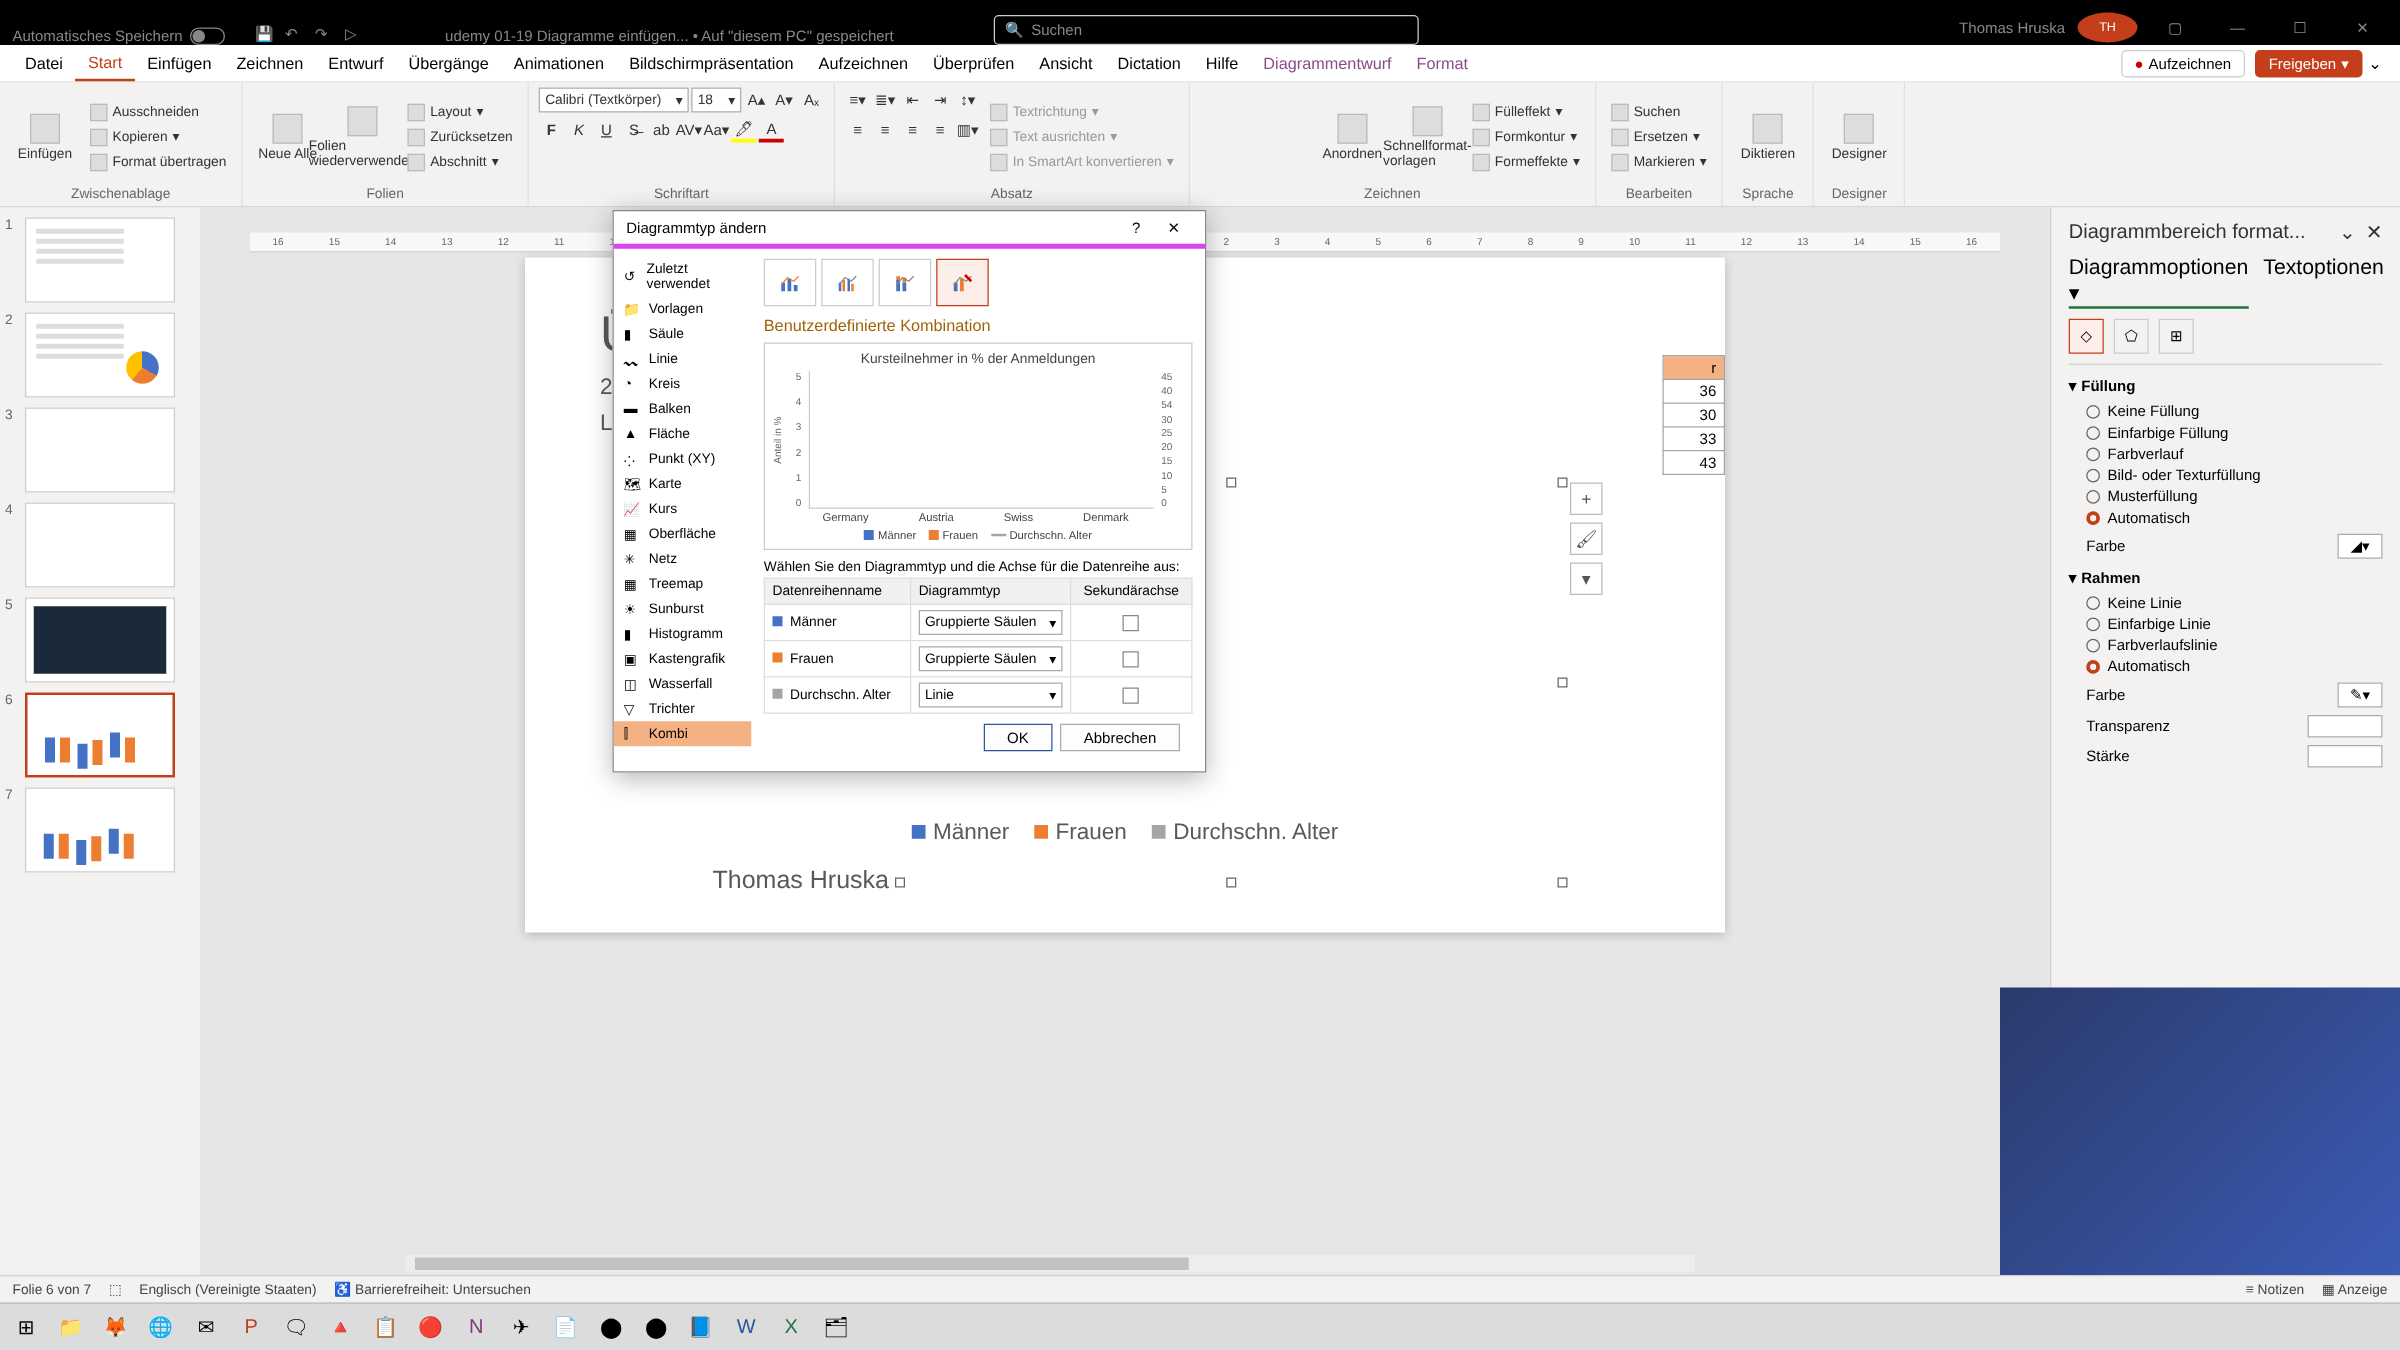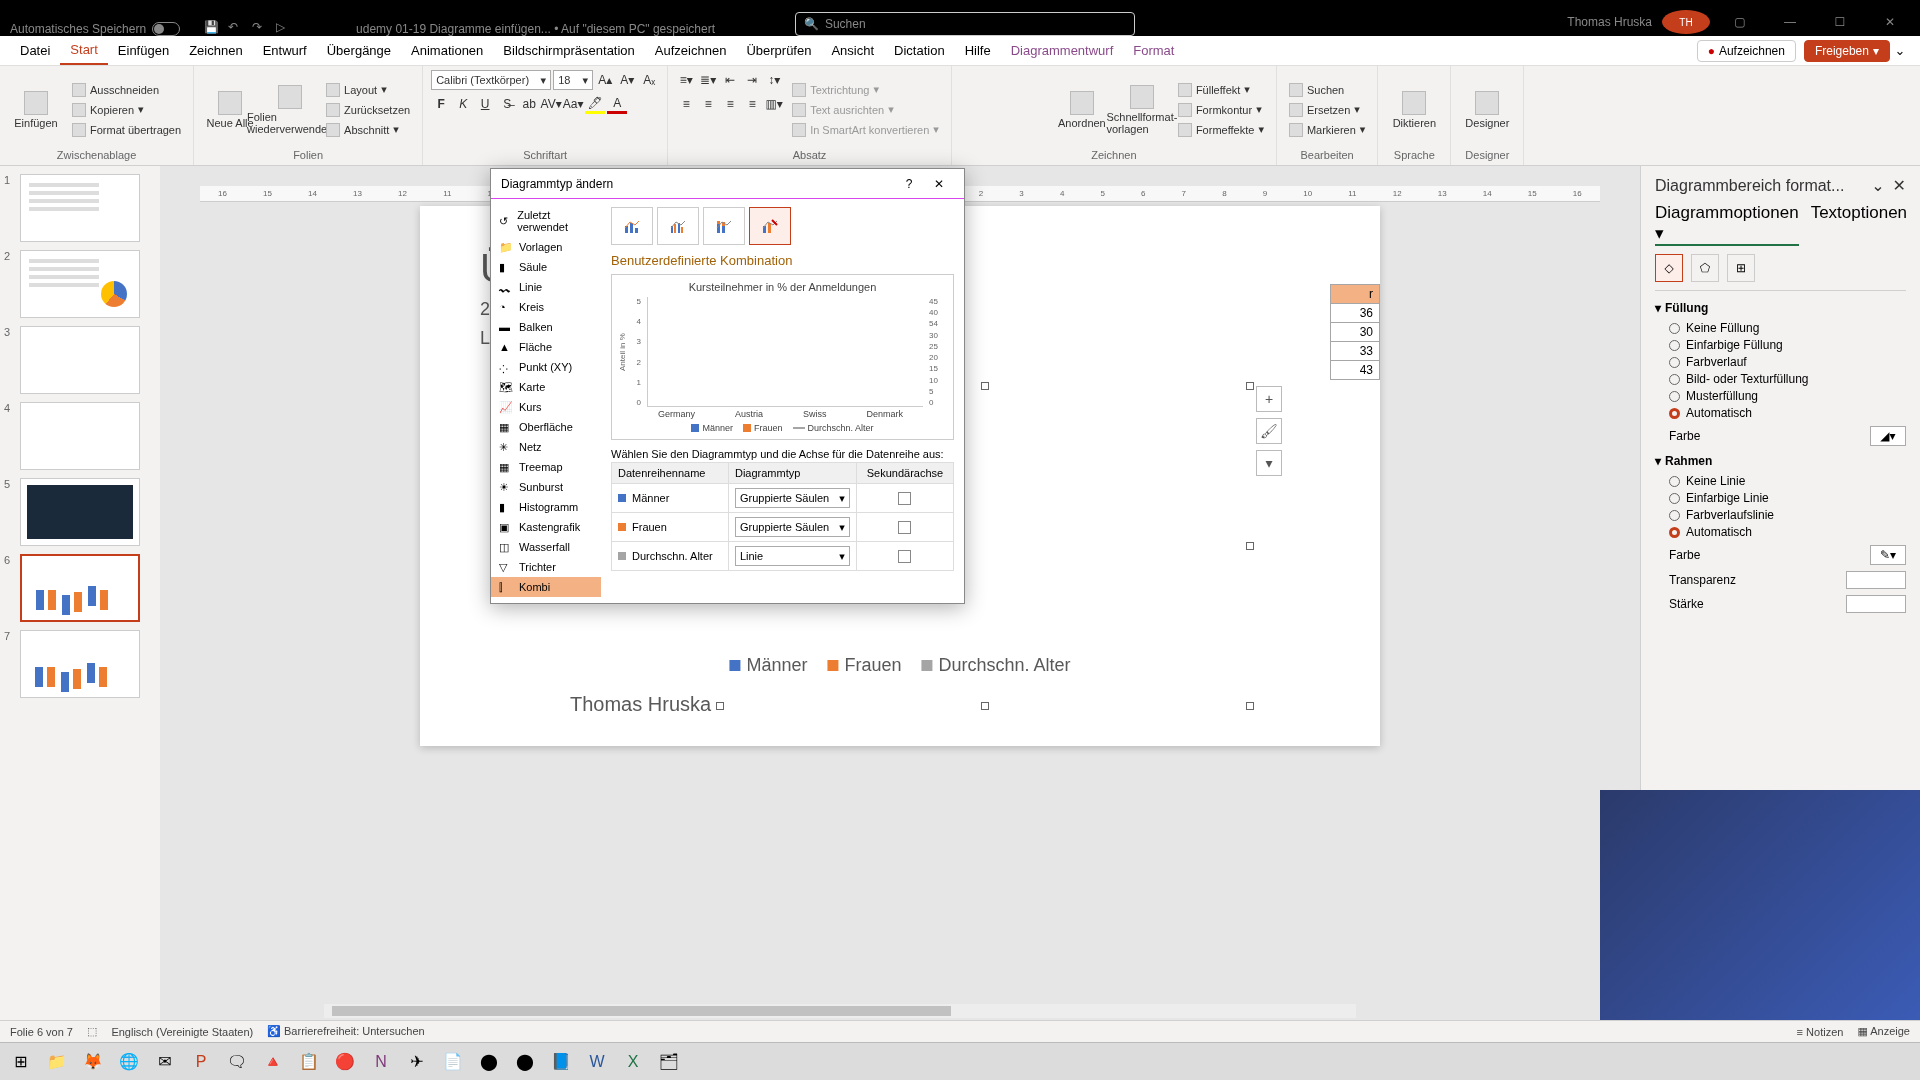--- a/index.html
+++ b/index.html
@@ -69,21 +69,21 @@
 .formatpane .section-h { font-weight: bold; margin: 8px 0 6px; display: flex; align-items: center; gap: 4px; cursor:pointer; }
 .formatpane .radio-row { display: flex; align-items: center; gap: 6px; margin: 3px 0 3px 14px; }
 .formatpane .radio { width: 11px; height: 11px; border: 1px solid #666; border-radius: 50%; display:inline-block; }
 .formatpane .radio.sel { border: 3px solid #c43e1c; width: 11px; height: 11px; }
 .formatpane .colorrow { display:flex; justify-content:space-between; align-items:center; margin:6px 0 6px 14px; }
 .colorbtn { width:36px; height:20px; border:1px solid #ababab; background:#fff; display:flex;align-items:center;justify-content:center; }
 .numinput { width:60px; height:18px; border:1px solid #ababab; background:#fff; }
 
 
 .dialog { position: absolute; left: 490px; top: 168px; width: 475px; background: #fff; border: 1px solid #888; box-shadow: 0 4px 20px rgba(0,0,0,0.3); z-index: 100; font-size: 12px; }
-.dialog-title { height: 30px; display: flex; align-items: center; padding: 0 10px; font-size: 12px; border-bottom: 1px solid #d946ef; }
+.dialog-title { height: 30px; display: flex; align-items: center; padding: 0 10px; font-size: 12px; border-bottom: 4px solid #d946ef; }
 .dialog-title .dtxt { flex: 1; }
 .dialog-title .dbtn { width: 30px; height: 30px; display: flex; align-items: center; justify-content: center; cursor: pointer; }
 .dialog-tab { padding: 4px 10px; border-bottom: 1px solid #ccc; }
 .dialog-tab span { padding: 4px 8px; border-bottom: 2px solid #c43e1c; display: inline-block; font-size: 11px; }
 .dialog-body { display: flex; }
 .chart-types { width: 110px; padding: 6px 0; }
 .chart-types .ctype { padding: 4px 8px; display: flex; align-items: center; gap: 6px; cursor: pointer; font-size: 11px; }
 .chart-types .ctype.sel { background: #f4b183; }
 .chart-types .ctype .cico { width: 14px; height: 12px; display: inline-block; }
 .chart-right { flex: 1; padding: 8px 10px; }
@@ -864,20 +864,24 @@
                   <span>Linie</span>
                   <span>▾</span>
                 </div>
               </td>
               <td style="text-align:center;">
                 <span class="series-check"></span>
               </td>
             </tr>
           </tbody>
       </table>
+      <div class="dialog-buttons">
+        <button class="dlg-btn primary">OK</button>
+        <button class="dlg-btn">Abbrechen</button>
+      </div>
     </div>
   </div>
 </div>
 
 <div class="webcam"></div>
 
 <div class="statusbar">
   <span>Folie 6 von 7</span>
   <span>⬚</span>
   <span>Englisch (Vereinigte Staaten)</span>

